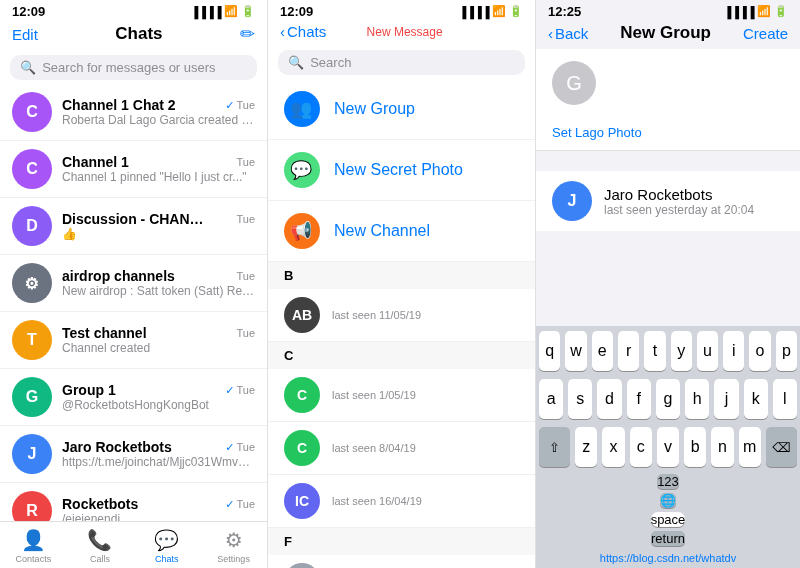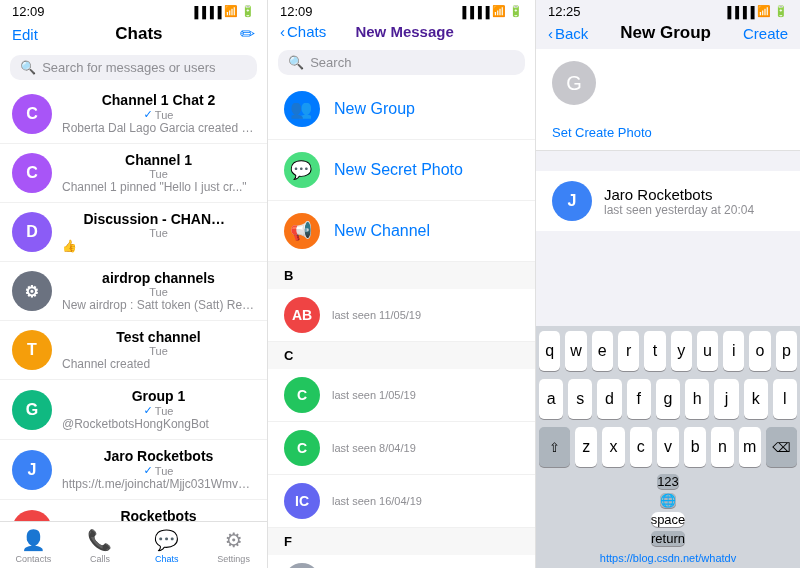--- a/index.html
+++ b/index.html
@@ -92,21 +92,20 @@
       font-weight: 600;
       flex-shrink: 0;
     }
 
     .chat-content { flex: 1; min-width: 0; }
 
     .chat-header {
       display: flex;
       justify-content: space-between;
       align-items: center;
-      flex-direction: column;
     }
 
     .chat-name {
       font-size: 14px;
       font-weight: 600;
       color: #000;
       white-space: nowrap;
       overflow: hidden;
       text-overflow: ellipsis;
       max-width: 150px;
@@ -179,23 +178,23 @@
 
     .panel-new-message .nav-bar .back-btn {
       color: #007aff;
       font-size: 15px;
       display: flex;
       align-items: center;
       gap: 2px;
     }
 
     .panel-new-message .nav-bar .title {
-      font-size: 15px;
-      font-weight: 700;
-      color: #4c1d95;
+      font-size: 12px;
+      font-weight: 400;
+      color: #ef4444;
     }
 
     .nm-search {
       background: #f0f0f5;
       border-radius: 10px;
       margin: 4px 10px;
       padding: 5px 10px;
       display: flex;
       align-items: center;
       gap: 6px;
@@ -441,21 +440,21 @@
 
     .url-bar {
       background: #d1d5db;
       padding: 2px 10px 4px;
       font-size: 11px;
       color: #007aff;
       text-align: center;
     }
 
     
-    .status-time { font-size: 13px; font-weight: 400; }
+    .status-time { font-size: 13px; font-weight: 700; }
     .status-icons { display: flex; align-items: center; gap: 3px; font-size: 11px; }
   </style>
 </head>
 <body>
 
 <div class="panel-chats">
 
   <div class="status-bar">
     <span class="status-time">12:09</span>
     <div class="status-icons">
@@ -639,21 +638,21 @@
   </div>
       <div class="nm-action">
     <div class="action-icon" style="background:#f97316;color:#fff;">📢</div>
     <span class="action-label">New Channel</span>
   </div>
     </div>
 
   <div id="nm-contacts" style="flex:1;overflow-y:auto;position:relative;">
       <div class="contact-section-header">B</div>
       <div class="contact-item">
-      <div class="contact-avatar" style="background:#ef4444">AB</div>
+      <div class="contact-avatar" style="background:#404040">AB</div>
       <div class="contact-info">
         <div class="contact-name"></div>
         <div class="contact-status">last seen 11/05/19</div>
       </div>
     </div>
       <div class="contact-section-header">C</div>
       <div class="contact-item">
       <div class="contact-avatar" style="background:#22c55e">C</div>
       <div class="contact-info">
         <div class="contact-name"></div>
@@ -701,21 +700,21 @@
     <span class="title">New Group</span>
     <span class="create-btn">Create</span>
   </div>
 
   <div class="group-name-section">
     <div class="group-avatar-placeholder">
       <span style="font-size:20px;color:#fff;">G</span>
     </div>
   </div>
 
-  <div class="set-photo-link">Set Create Photo</div>
+  <div class="set-photo-link">Set Lago Photo</div>
 
   <div class="members-section" id="members-list">
       <div class="member-item">
     <div class="member-avatar" style="background:#3b82f6">J</div>
     <div class="member-info">
       <div class="member-name">Jaro Rocketbots</div>
       <div class="member-status">last seen yesterday at 20:04</div>
     </div>
   </div>
     </div>

